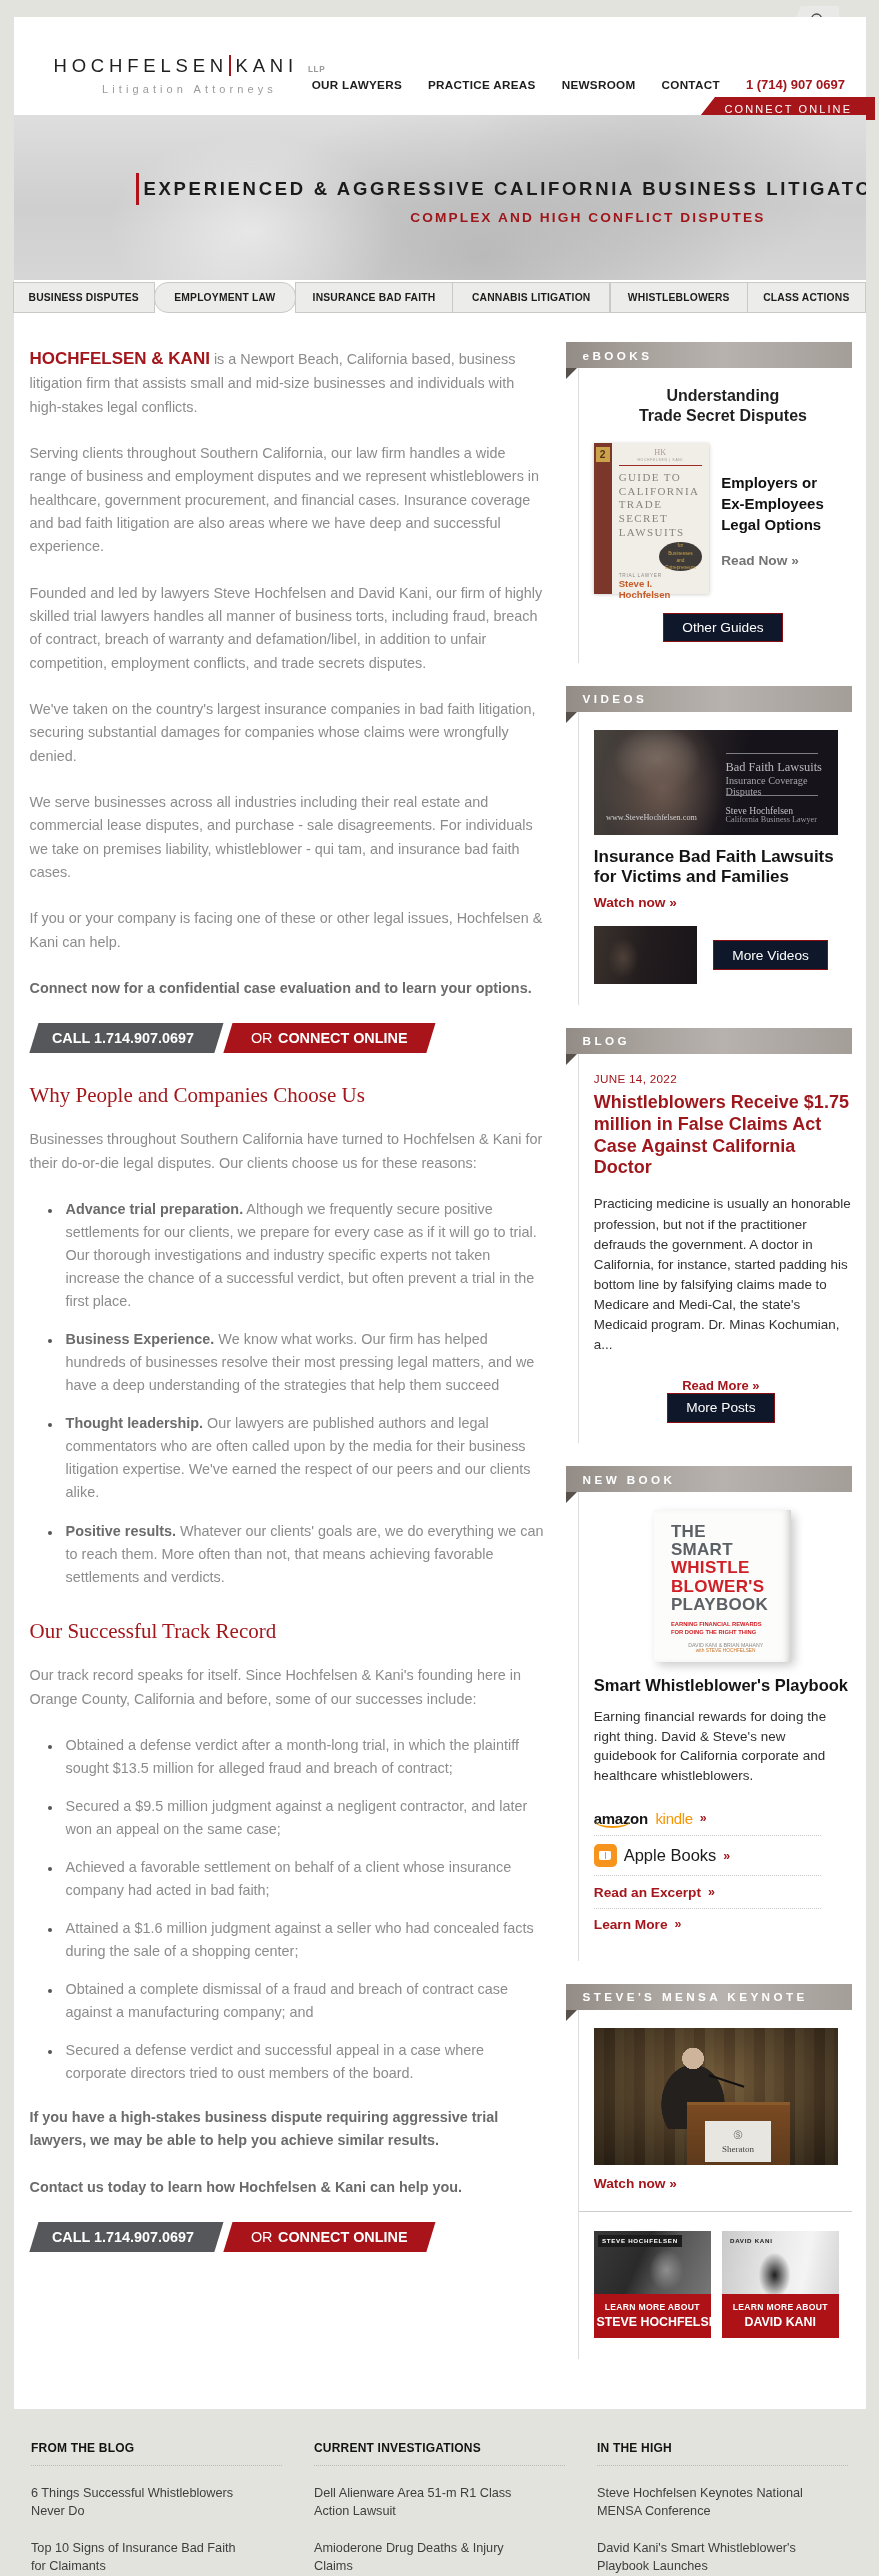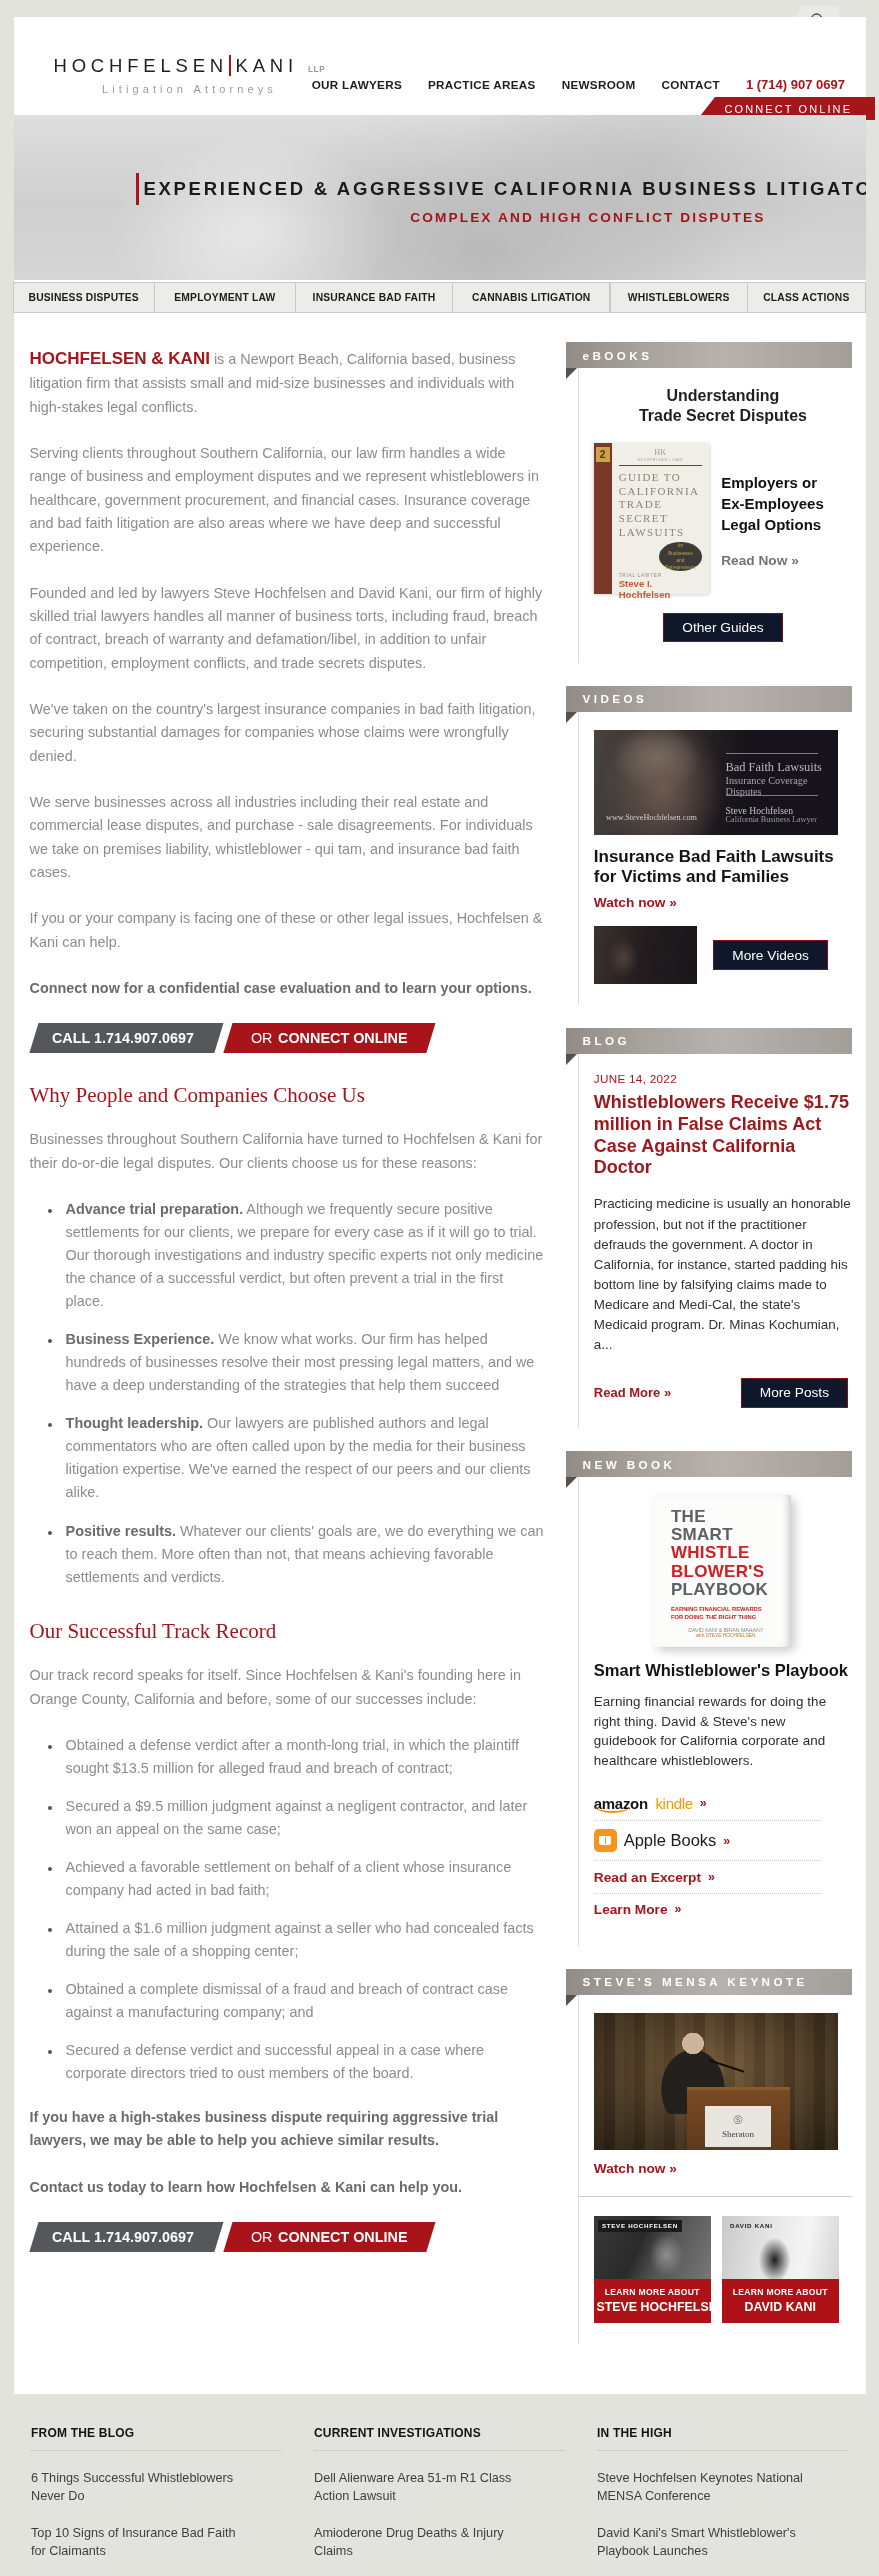--- a/index.html
+++ b/index.html
@@ -52,21 +52,21 @@
   .hero-title .caret { position:absolute; left:-7.6px; top:-5.5px; width:2.7px; height:32px; background:#b01217; }
   .hero-sub { text-align:right; color:#9e1418; font-weight:bold; font-size:13.7px; letter-spacing:2.1px; margin-top:9.6px; }
 
   
   .tabs { display:flex; margin-top:2.1px; }
   .tab {
     background:#ececea; border:0.7px solid #c9c9c5; margin-left:-0.7px;
     text-align:center; font-weight:bold; font-size:10.3px; color:#1c1c1c; letter-spacing:0.2px;
     padding:9px 2.7px; cursor:pointer; white-space:nowrap;
   }
-  .tab:nth-child(1){flex:200;} .tab:nth-child(2){flex:200;} .tab:nth-child(3){flex:224;}
+  .tab:nth-child(1){flex:200;} .tab:nth-child(2){flex:200;border-radius:14px;} .tab:nth-child(3){flex:224;}
   .tab:nth-child(4){flex:224;} .tab:nth-child(5){flex:195;} .tab:nth-child(6){flex:165;margin-right:0;}
 
   
   .main { display:flex; padding:29px 12.4px 27.5px 16px; gap:20.6px; }
   .col-left { width:516px; flex:none; padding-top:2.7px; }
   .col-right { width:286px; flex:none; }
 
   .intro-p { color:#8c8c8c; font-size:14.4px; line-height:1.62; margin:0 0 23px; }
   .intro-lead { color:#a3161b; font-weight:bold; font-size:17px; }
   .p-strong { color:#6b6b6b; font-weight:bold; }
@@ -140,21 +140,21 @@
   .vid-small {
     width:103px; height:58px; flex:none; background:
       radial-gradient(ellipse 20.6px 27.5px at 28% 55%, #4e4038, rgba(0,0,0,0) 75%),
       linear-gradient(100deg,#3a322c 0%,#221c1e 50%,#191519 100%);
   }
 
   
   .blog-date { color:#a3161b; font-size:11.7px; letter-spacing:0.3px; margin-bottom:6.9px; }
   .blog-title { color:#9e171c; font-weight:bold; font-size:18px; line-height:1.22; margin-bottom:15px; }
   .blog-excerpt { color:#333; font-size:13.4px; line-height:1.5; margin-bottom:23px; }
-  .blog-links { display:flex; align-items:center; justify-content:space-between; padding-right:4.1px; }
+  .blog-links { display:flex; align-items:center; justify-content:space-between; padding-right:4.1px;flex-direction:column; }
   .readmore { color:#a3161b; font-weight:bold; font-size:13px; cursor:pointer; }
 
   
   .book2-wrap { text-align:center; margin-bottom:13.7px; }
   .book2 {
     display:inline-block; width:137px; height:152px; background:#fcfcfa; text-align:left;
     box-shadow:4.1px 4.1px 9.6px rgba(0,0,0,0.22), inset -6.9px 0 8.2px -5.5px rgba(0,0,0,0.25);
     padding:12.4px 11px 6.9px 16.5px; position:relative;
   }
   .book2 .b2l { font-weight:bold; font-size:17px; line-height:1.08; letter-spacing:0.3px; }
@@ -284,21 +284,21 @@
               <span>CALL 1.714.907.0697</span>
             </div>
           <div class="cta-btn cta-connect">
               <span><span class="cta-or">OR</span><span>CONNECT ONLINE</span></span>
             </div>
         </div>
 
         <h2 class="sec-head">Why People and Companies Choose Us</h2>
         <p class="intro-p">Businesses throughout Southern California have turned to Hochfelsen &amp; Kani for their do-or-die legal disputes. Our clients choose us for these reasons:</p>
         <ul class="bullets">
-          <li><span class="p-strong">Advance trial preparation.</span><span> Although we frequently secure positive settlements for our clients, we prepare for every case as if it will go to trial. Our thorough investigations and industry specific experts not only medicine the chance of a successful verdict, but often prevent a trial in the first place.</span></li>
+          <li><span class="p-strong">Advance trial preparation.</span><span> Although we frequently secure positive settlements for our clients, we prepare for every case as if it will go to trial. Our thorough investigations and industry specific experts not taken increase the chance of a successful verdict, but often prevent a trial in the first place.</span></li>
           <li><span class="p-strong">Business Experience.</span><span> We know what works. Our firm has helped hundreds of businesses resolve their most pressing legal matters, and we have a deep understanding of the strategies that help them succeed</span></li>
           <li><span class="p-strong">Thought leadership.</span><span> Our lawyers are published authors and legal commentators who are often called upon by the media for their business litigation expertise. We've earned the respect of our peers and our clients alike.</span></li>
           <li><span class="p-strong">Positive results.</span><span> Whatever our clients' goals are, we do everything we can to reach them. More often than not, that means achieving favorable settlements and verdicts.</span></li>
         </ul>
 
         <h2 class="sec-head">Our Successful Track Record</h2>
         <p class="intro-p">Our track record speaks for itself. Since Hochfelsen &amp; Kani's founding here in Orange County, California and before, some of our successes include:</p>
         <ul class="bullets">
           <li>Obtained a defense verdict after a month-long trial, in which the plaintiff sought $13.5 million for alleged fraud and breach of contract;</li>
           <li>Secured a $9.5 million judgment against a negligent contractor, and later won an appeal on the same case;</li>

